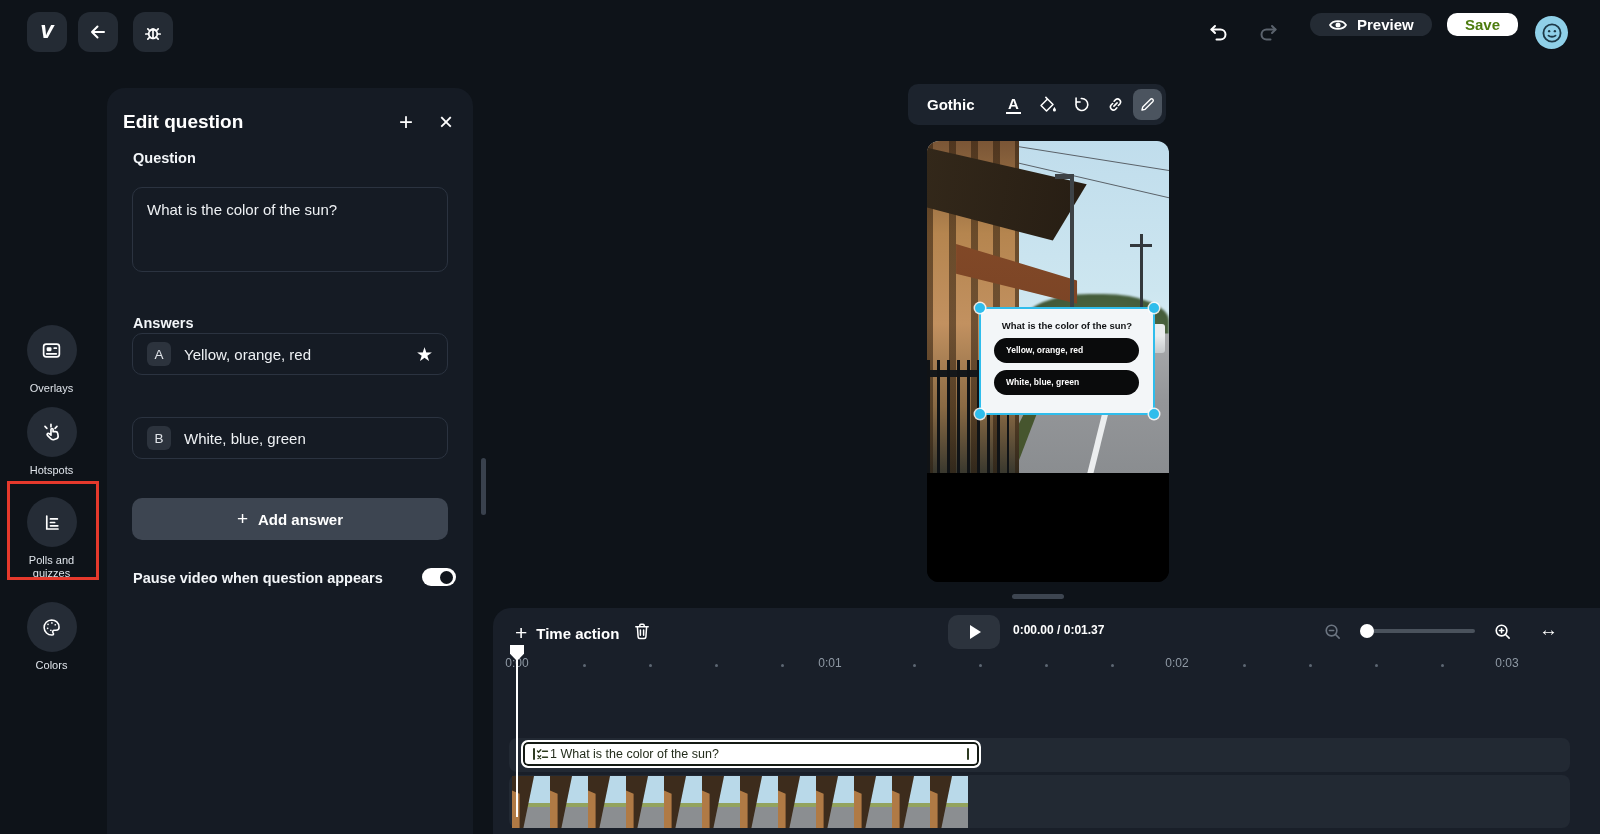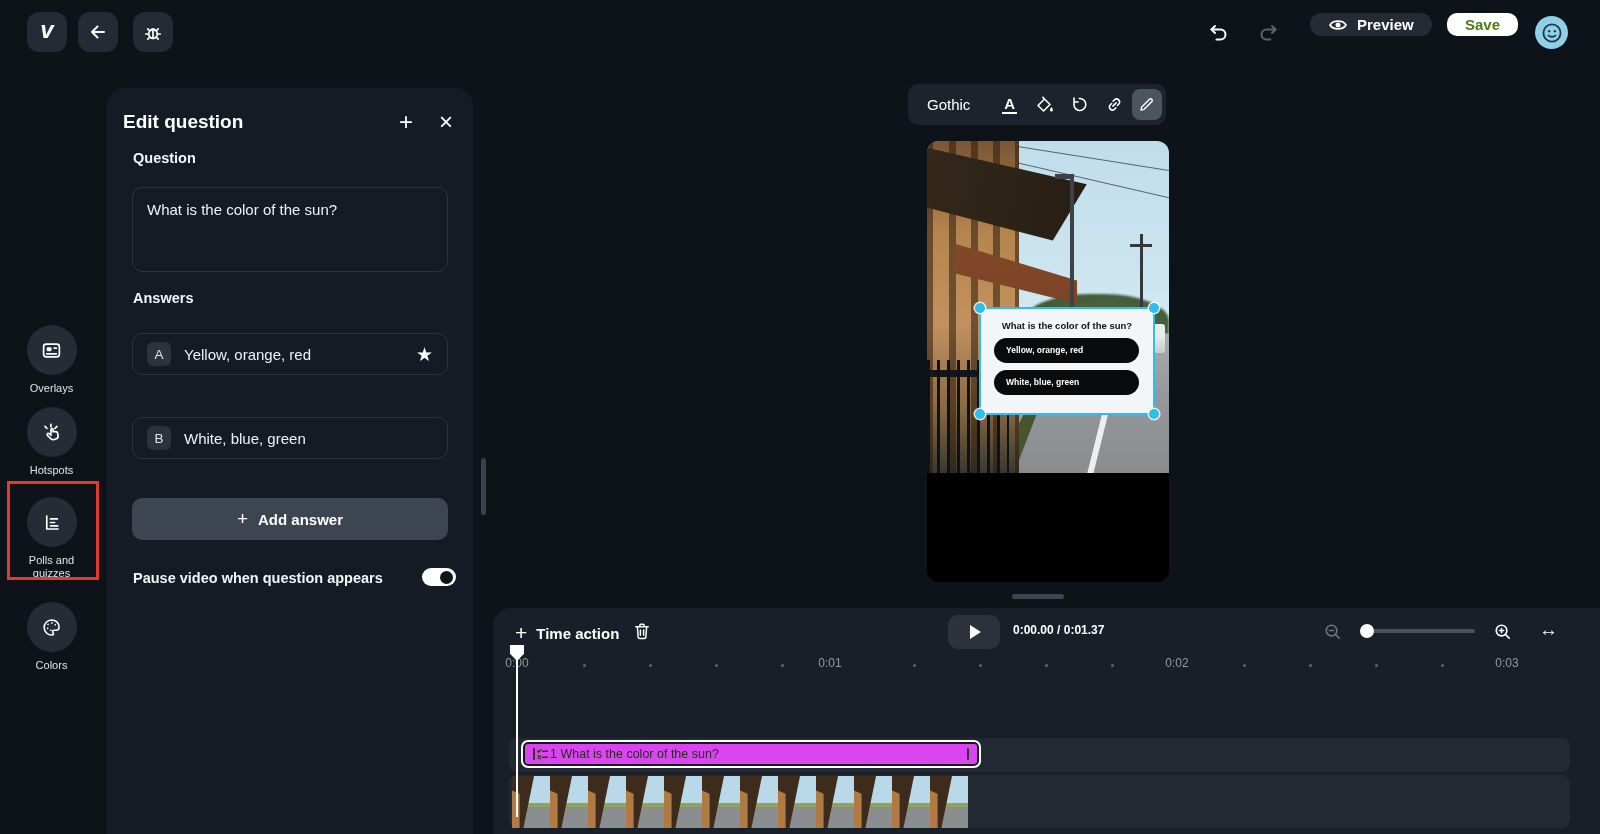--- a/index.html
+++ b/index.html
@@ -53,21 +53,21 @@
   .toggle{position:absolute;width:34px;height:18px;border-radius:10px;background:#3a424e;cursor:pointer;}
   .toggle .knob{position:absolute;top:2.5px;left:3px;width:13px;height:13px;border-radius:50%;background:#9aa2ad;}
   .toggle.on{background:#fff;}
   .toggle.on .knob{left:auto;right:3px;background:#10151c;}
   .panel-scrollbar{position:absolute;left:481px;top:458px;width:5px;height:57px;border-radius:3px;
                    background:#39414d;cursor:pointer;}
 
   
   .fmt-bar{position:absolute;left:908px;top:84px;width:258px;height:41px;background:#1c232d;
            border-radius:10px;display:flex;align-items:center;padding:0 4px 0 19px;box-sizing:border-box;}
-  .font-name{font-size:15px;font-weight:normal;color:#fff;cursor:pointer;margin-right:22px;}
+  .font-name{font-size:15px;font-weight:bold;color:#fff;cursor:pointer;margin-right:22px;}
   .fmt-icon{width:38px;height:31px;display:flex;align-items:center;justify-content:center;
             color:#fff;cursor:pointer;}
   .fmt-icon.selected{background:#4b545f;border-radius:8px;width:33px;}
   .tc-a{font-size:15px;font-weight:bold;border-bottom:2px solid #fff;line-height:1.15;padding:0 2px;}
 
   
   .video{position:absolute;left:927px;top:141px;width:242px;height:441px;border-radius:12px;
          overflow:hidden;background:#000;}
   .photo{position:absolute;left:0;top:0;width:242px;height:332px;overflow:hidden;
          background:linear-gradient(180deg,#c0ddec 0%,#cde6f0 45%,#d9edf4 62%,#cfd8cf 70%);}
@@ -125,21 +125,21 @@
               background:#4a525c;cursor:pointer;}
   .zoom-knob{position:absolute;left:867px;top:16px;width:14px;height:14px;border-radius:50%;
              background:#fff;cursor:grab;}
   .ruler-label{position:absolute;top:48px;transform:translateX(-50%);font-size:12px;color:#8f99a4;}
   .ruler-dot{position:absolute;top:56px;width:3px;height:3px;border-radius:50%;background:#5d6773;}
   .playhead-marker{position:absolute;left:17px;top:37px;width:14px;height:16px;background:#fff;
                    clip-path:polygon(0 0,100% 0,100% 55%,50% 100%,0 55%);cursor:grab;z-index:4;}
   .playhead-line{position:absolute;left:23px;top:51px;width:2px;height:158px;background:#fff;z-index:3;}
   .track-row{position:absolute;left:16px;width:1061px;background:#222933;border-radius:8px;}
   .event-bar{position:absolute;left:28px;top:132px;width:460px;height:28px;box-sizing:border-box;
-             background:#d946ef;border:2px solid #fff;border-radius:7px;
+             background:#ffffff;border:2px solid #fff;border-radius:7px;
              box-shadow:inset 0 0 0 2px #141a14;display:flex;align-items:center;gap:1px;
              padding:0 10px;cursor:pointer;z-index:2;}
   .event-grip{width:2px;height:12px;border-radius:1px;background:#2e3b22;flex:0 0 auto;}
   .event-text{flex:1;font-size:12.5px;color:#242d1c;white-space:nowrap;overflow:hidden;}
   .filmstrip{position:absolute;left:19px;top:168px;height:52px;display:flex;overflow:hidden;
              cursor:pointer;z-index:1;}
   .thumb{position:relative;width:38px;height:52px;flex:0 0 auto;overflow:hidden;
          background:linear-gradient(180deg,#b9d9e9 0 52%,#93a35e 52% 60%,#8b8e91 60% 100%);}
   .thumb:before{content:"";position:absolute;inset:0;background:#3d2c1c;
                 clip-path:polygon(0 0,58% 0,30% 100%,0 100%);}
@@ -244,21 +244,21 @@
   </div>
 
   <div class="panel">
     <div class="abs" style="left:16px;top:22px;right:20px;display:flex;align-items:center;">
       <h2>Edit question</h2>
       <span class="ghost-glyph" style="margin-left:auto;margin-right:26px;">+</span>
       <span class="ghost-glyph">×</span>
     </div>
     <div class="panel-label abs" style="left:26px;top:62px;">Question</div>
     <div class="q-box">What is the color of the sun?</div>
-    <div class="panel-label abs" style="left:26px;top:202px;">Answers</div>
+    <div class="panel-label abs" style="left:26px;top:227px;">Answers</div>
 
     <div class="ans-box" style="top:245px;">
       <span class="ans-chip">A</span>
       <span class="ans-text">Yellow, orange, red</span>
       <span class="star">★</span>
     </div>
     <div class="ans-box" style="top:329px;">
       <span class="ans-chip">B</span>
       <span class="ans-text">White, blue, green</span>
     </div>

